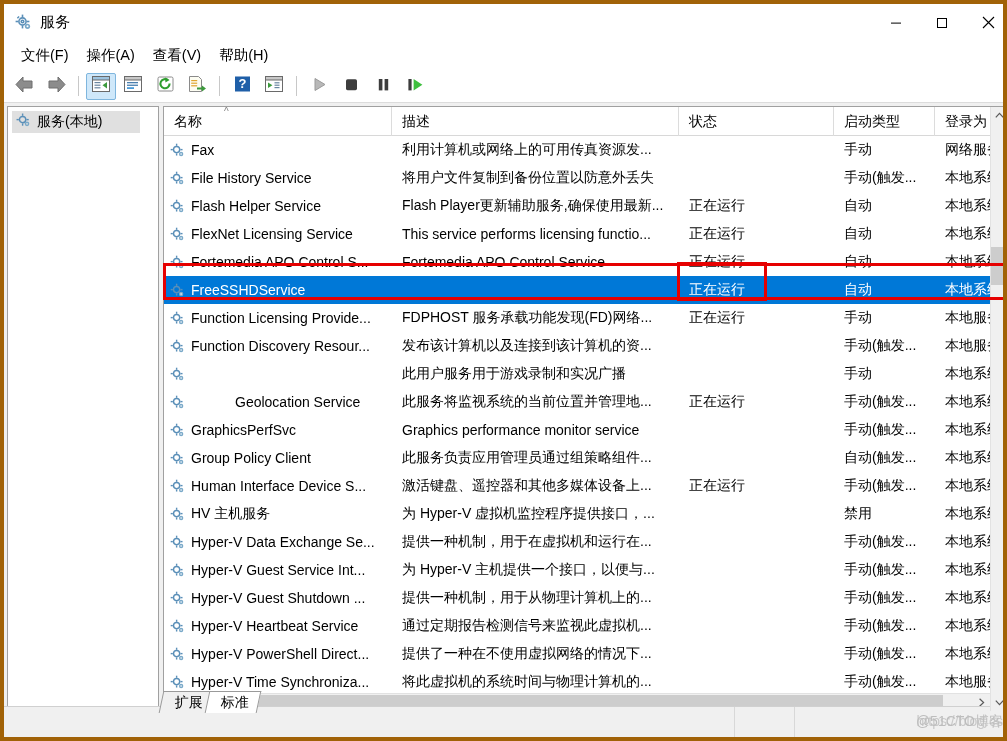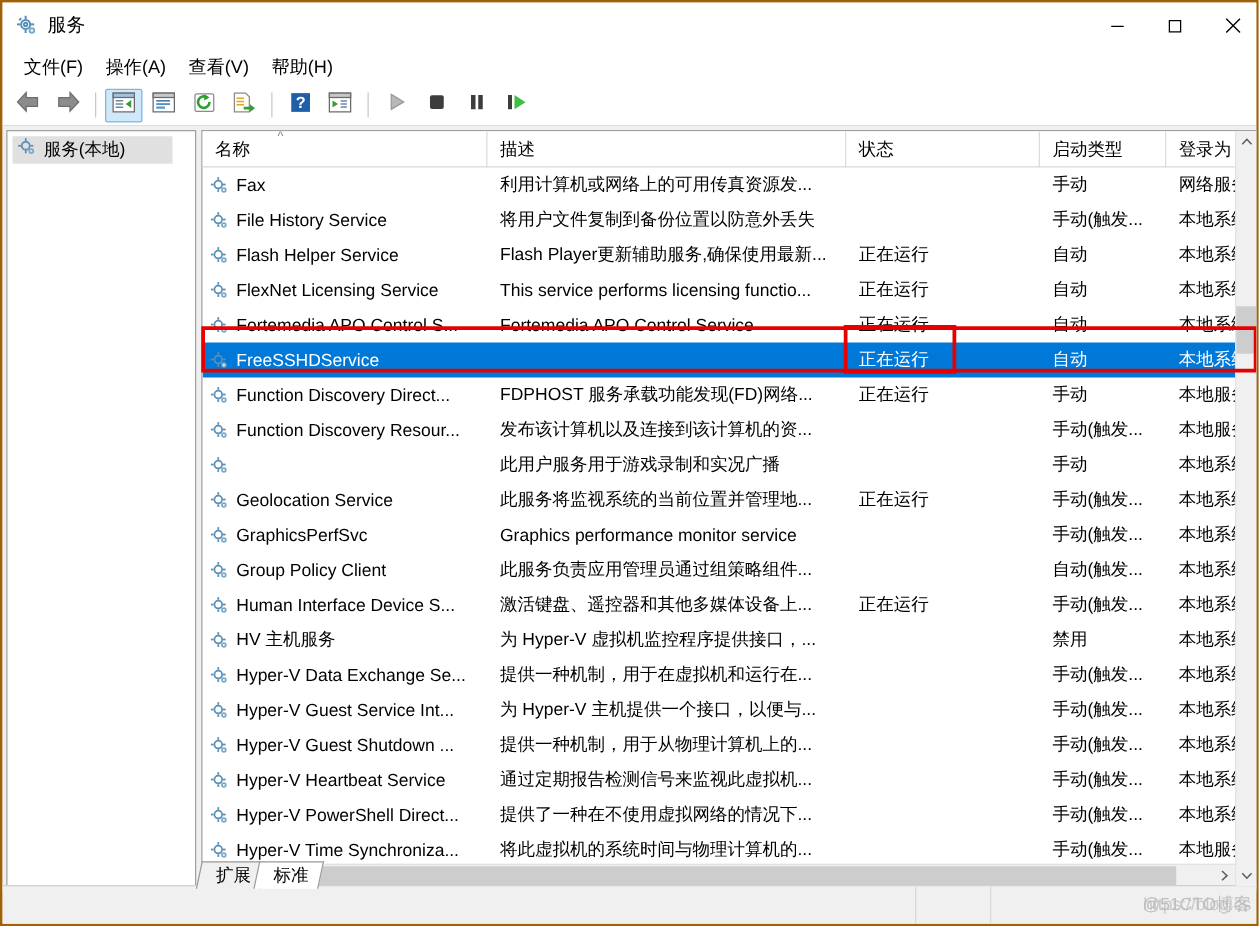--- a/index.html
+++ b/index.html
@@ -8,21 +8,21 @@
     width: 1007px; height: 741px;
     overflow: hidden;
     background: #f0f0f0;
     font-family: "Liberation Sans", "DejaVu Sans", sans-serif;
     -webkit-font-smoothing: antialiased;
   }
   #app {
     position: relative;
     width: 1007px; height: 741px;
     background: #ffffff;
-    border: 2px solid #a16207;
+    border: 4px solid #a16207;
     overflow: hidden;
   }
 
   
   .titlebar {
     position: absolute; left: 0; top: 0;
     width: 1007px; height: 37px;
     background: #ffffff;
     display: flex; align-items: center;
   }
@@ -679,21 +679,21 @@
                     <rect x="6.7" y="11.8" width="1.6" height="2.4"></rect>
                     <rect x="0.8" y="6.7" width="2.4" height="1.6"></rect>
                     <rect x="11.8" y="6.7" width="2.4" height="1.6"></rect>
                   </g>
                   <g fill="#7aa9c9">
                     <circle cx="12.6" cy="12.4" r="2.5"></circle>
                     <circle cx="12.6" cy="12.4" r="0.9" fill="#ffffff"></circle>
                   </g>
                 </svg>
               </span>
-              <span>Function Discovery Direct...</span>
+              <span>Function Licensing Provide...</span>
             </div>
             <div class="cell" style="width: 287px;">FDPHOST 服务承载功能发现(FD)网络...</div>
             <div class="cell" style="width: 155px;">正在运行</div>
             <div class="cell" style="width: 101px;">手动</div>
             <div class="cell" style="width: 62px;">本地服务</div>
           </div>
           <div class="lv-row">
             <div class="cell name" style="width: 228px; text-align: center;">
               <span class="svc-ico">
                 <svg width="15" height="15" viewBox="0 0 17 17">
@@ -738,21 +738,21 @@
                   </g>
                 </svg>
               </span>
             </div>
             <div class="cell" style="width: 287px;">此用户服务用于游戏录制和实况广播</div>
             <div class="cell" style="width: 155px;"></div>
             <div class="cell" style="width: 101px;">手动</div>
             <div class="cell" style="width: 62px;">本地系统</div>
           </div>
           <div class="lv-row">
-            <div class="cell name" style="width: 228px;">
+            <div class="cell name" style="width: 228px; gap: 44px;">
               <span class="svc-ico">
                 <svg width="15" height="15" viewBox="0 0 17 17">
                   <g fill="none" stroke="#5a8fb8" stroke-width="1.6">
                     <circle cx="7.5" cy="7.5" r="3.5"></circle>
                   </g>
                   <g fill="#5a8fb8">
                     <rect x="6.7" y="0.8" width="1.6" height="2.4"></rect>
                     <rect x="6.7" y="11.8" width="1.6" height="2.4"></rect>
                     <rect x="0.8" y="6.7" width="2.4" height="1.6"></rect>
                     <rect x="11.8" y="6.7" width="2.4" height="1.6"></rect>

